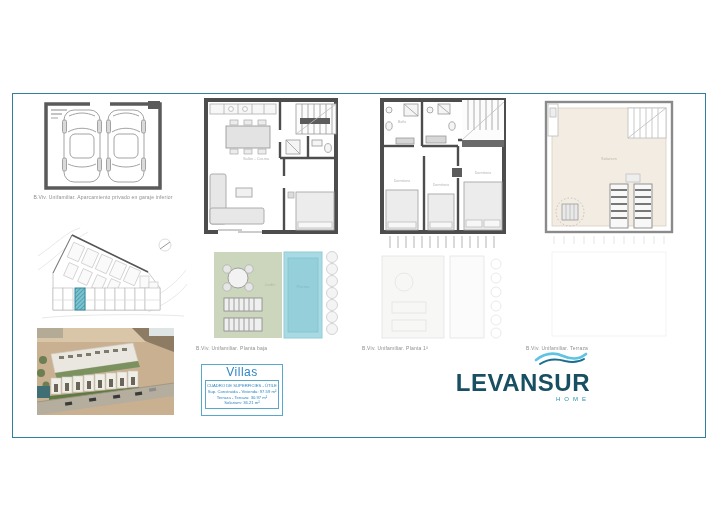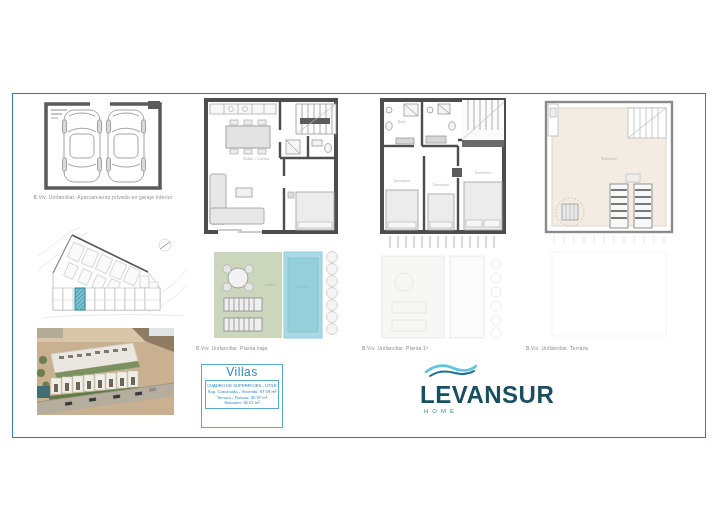--- a/index.html
+++ b/index.html
@@ -5,27 +5,27 @@
   html,body{margin:0;padding:0;background:#ffffff;}
   .page{position:relative;width:720px;height:512px;background:#ffffff;overflow:hidden;
         font-family:"Liberation Sans", sans-serif;}
   .frame{position:absolute;left:12px;top:93px;width:692px;height:343px;
          border:1.5px solid #2e7fa0;background:#ffffff;}
   .abs{position:absolute;}
   .caption{position:absolute;font-size:5px;color:#8f8f8f;letter-spacing:.2px;white-space:nowrap;}
   .caption.center{text-align:center;}
   
   .villas-box{position:absolute;left:201px;top:364px;width:80px;border:1px solid #5aa7cc;
-              background:#fff;padding-bottom:18px;}
+              background:#fff;padding-bottom:6px;}
   .villas-title{font-size:12px;color:#2f86c3;text-align:center;line-height:15px;height:15px;
                 font-weight:500;letter-spacing:.5px;}
   .villas-inner{margin:0 3px;border:1px solid #5aa7cc;padding:2px 1px;}
   .villas-line{font-size:4.2px;line-height:5.8px;color:#2f86c3;text-align:center;white-space:nowrap;overflow:hidden;}
   
-  .logo{position:absolute;left:420px;top:362px;width:170px;text-align:left;}
+  .logo{position:absolute;left:420px;top:350px;width:170px;text-align:right;}
   .logo-name{font-size:24px;font-weight:bold;color:#184f63;letter-spacing:.5px;line-height:24px;}
   .logo-home{font-size:6px;color:#2a93a8;letter-spacing:4px;margin-top:1px;padding-left:4px;}
   svg text{font-family:"Liberation Sans", sans-serif;}
 </style>
 </head>
 <body>
 
 <div class="page">
   <div class="frame"></div>
 

